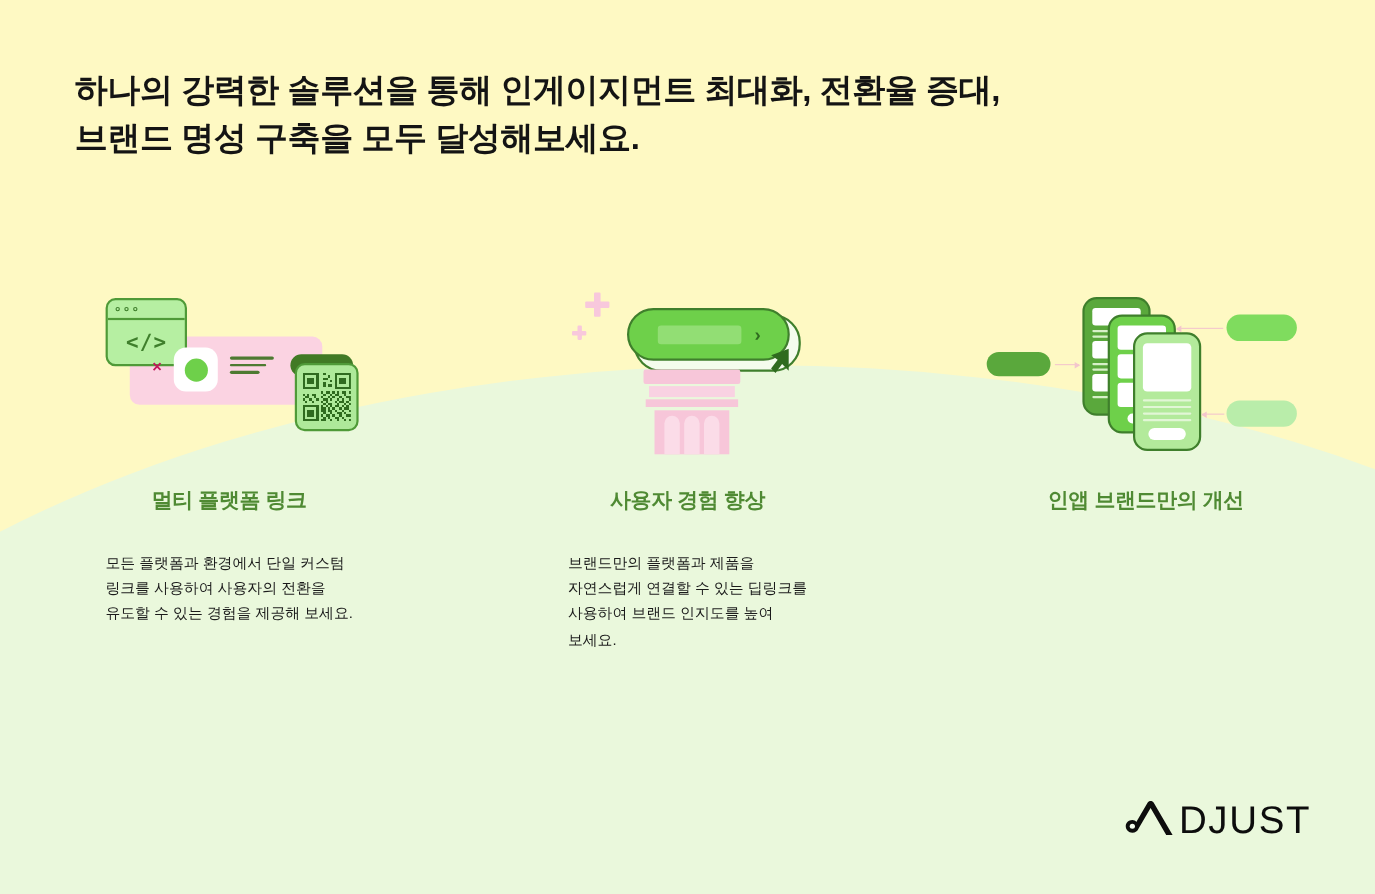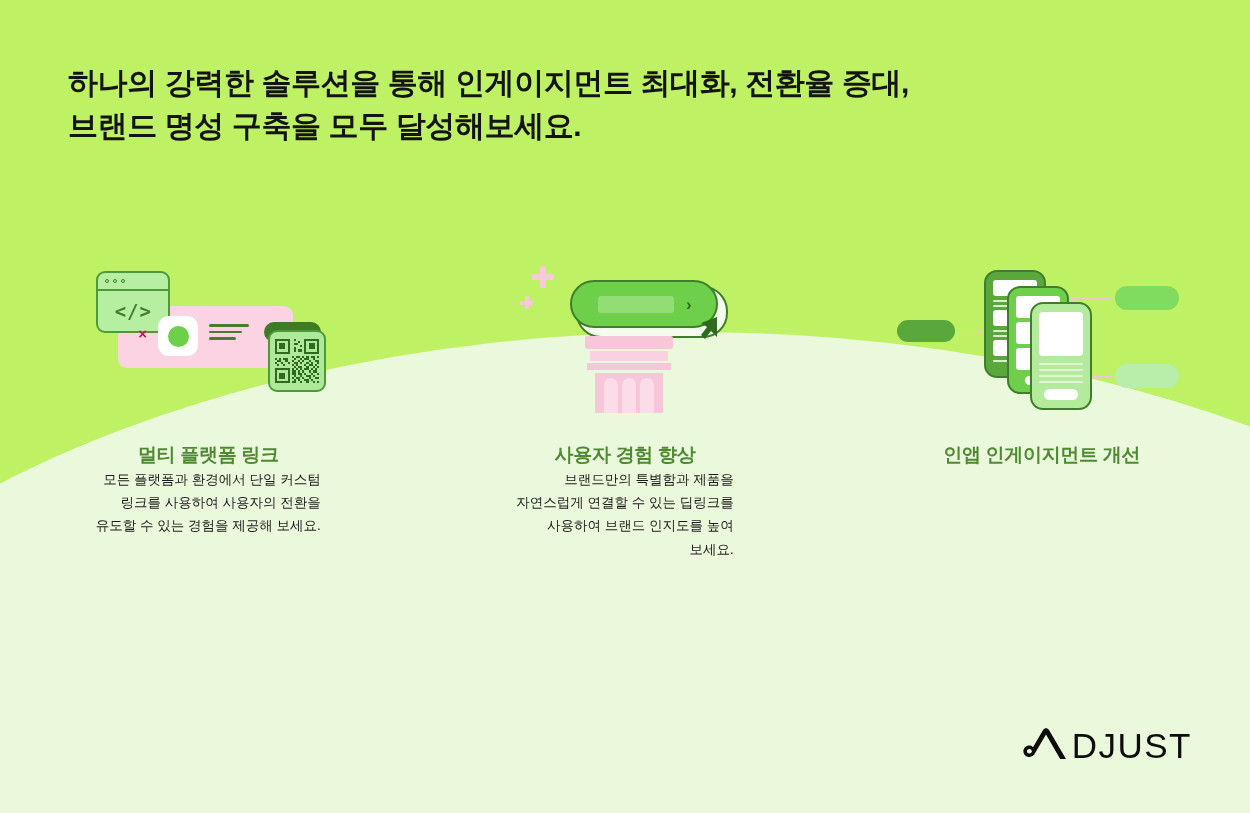--- a/index.html
+++ b/index.html
@@ -2,21 +2,21 @@
 <html><head>
 <meta charset="utf-8">
 <style>
   html,body{margin:0;padding:0;}
   body{
     width:1250px;height:813px;
     background:#f4fced;
     font-family:"Liberation Sans","DejaVu Sans",sans-serif;
     overflow:hidden;
   }
-  .stage{position:relative;width:1250px;height:813px;overflow:hidden;background:#bef264;}
+  .stage{position:relative;width:1250px;height:813px;overflow:hidden;background:#fef9c3;}
 
   
   .bg-arc{
     position:absolute;
     left:-340px; top:332px;
     width:2060px; height:1400px;
     background:#eaf8dc;
     border-radius:50% 50% 0 0 / 42% 42% 0 0;
     z-index:0;
   }
@@ -31,22 +31,22 @@
 
   
   .cols{position:absolute;left:0;top:258px;width:1250px;z-index:4;display:flex;}
   .col{flex:1 1 0;display:flex;flex-direction:column;align-items:center;}
   .art{height:170px;width:100%;position:relative;}
   .col-title{
     margin-top:14px;font-size:19px;font-weight:700;color:#4f8a33;
     text-align:center;letter-spacing:-0.3px;
   }
   .col-body{
-    margin-top:0;font-size:13.5px;color:#1b1b1b;line-height:1.72;
-    text-align:right;white-space:pre-line;font-weight:400;
+    margin-top:32px;font-size:13.5px;color:#1b1b1b;line-height:1.72;
+    text-align:left;white-space:pre-line;font-weight:400;
   }
 
   
   .a1{position:absolute;left:50%;top:0;width:260px;height:160px;transform:translateX(-50%);}
   .a1 .pinkcard{position:absolute;left:40px;top:48px;width:175px;height:62px;background:#fbd3e2;border-radius:9px;}
   .a1 .codewin{
     position:absolute;left:18px;top:13px;width:70px;height:58px;
     background:#b6efa2;border:2px solid #4f9a38;border-radius:9px;overflow:hidden;
   }
   .a1 .codewin .bar{height:16px;border-bottom:2px solid #4f9a38;display:flex;align-items:center;gap:4px;padding-left:7px;}
@@ -301,21 +301,21 @@
             <div class="cap3"></div>
             <div class="shaft">
                 <i></i>
                 <i></i>
                 <i></i>
               </div>
           </div>
         </div>
       </div>
       <div class="col-title">사용자 경험 향상</div>
-      <div class="col-body">브랜드만의 특별함과 제품을
+      <div class="col-body">브랜드만의 플랫폼과 제품을
 자연스럽게 연결할 수 있는 딥링크를
 사용하여 브랜드 인지도를 높여
 보세요.</div>
     </div>
 
     <div class="col">
       <div class="art">
         <div class="a3">
           <div class="tagL"></div>
           <div class="arrow arrA"></div>
@@ -344,21 +344,21 @@
               <div class="ln"></div>
             <div class="btm"></div>
           </div>
 
           <div class="arrow arrB"></div>
           <div class="arrow arrC"></div>
           <div class="tagTR"></div>
           <div class="tagBR"></div>
         </div>
       </div>
-      <div class="col-title">인앱 인게이지먼트 개선</div>
+      <div class="col-title">인앱 브랜드만의 개선</div>
     </div>
 
   </div>
 
   <div class="logo">
     <svg class="mark" width="46" height="36" viewBox="0 0 46 36">
       <path d="M44 32 L27 3 C25.5 0.6 22.6 0.6 21.1 3 L11 20.2
                C10.2 19.2 9 18.5 7.4 18.5 C4 18.5 1.4 21 1.4 24.2
                C1.4 27.5 4 30 7.4 30 C10.1 30 12.3 28.4 13.1 26.1 L24 7.6 L38.2 32 Z" fill="#0d0d0d"></path>
       <ellipse cx="7.4" cy="24.2" rx="2.4" ry="2.3" fill="#f5fdef"></ellipse>

